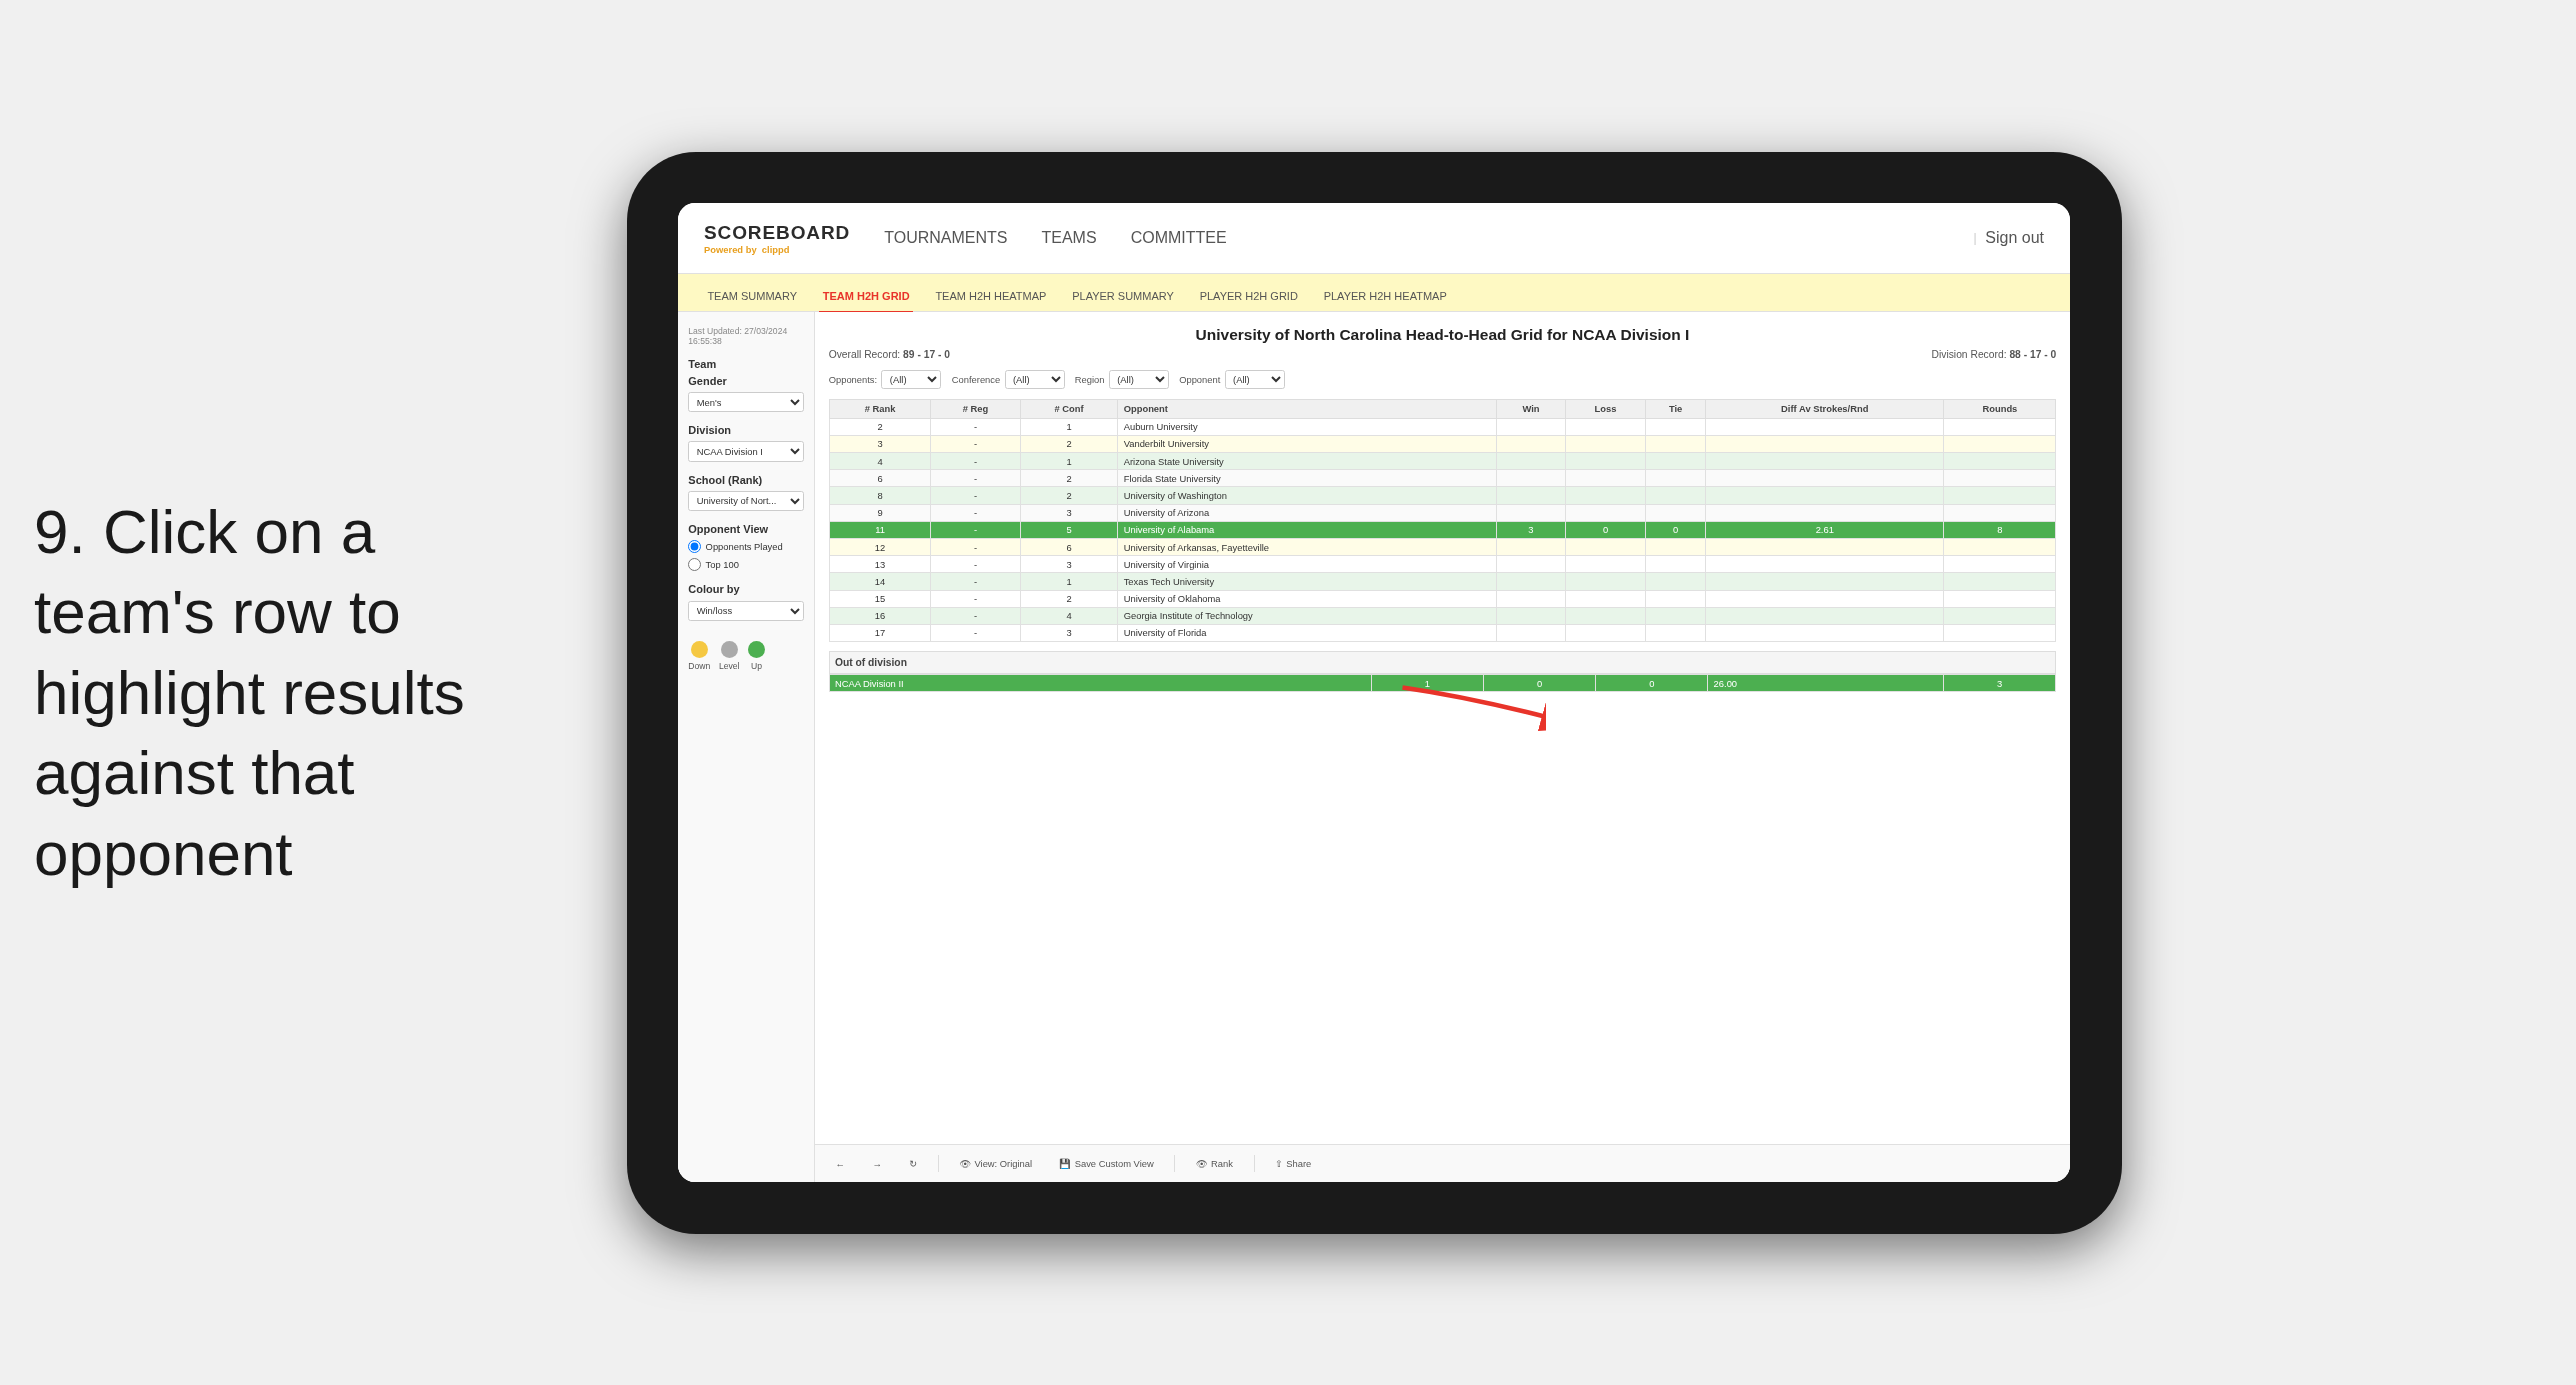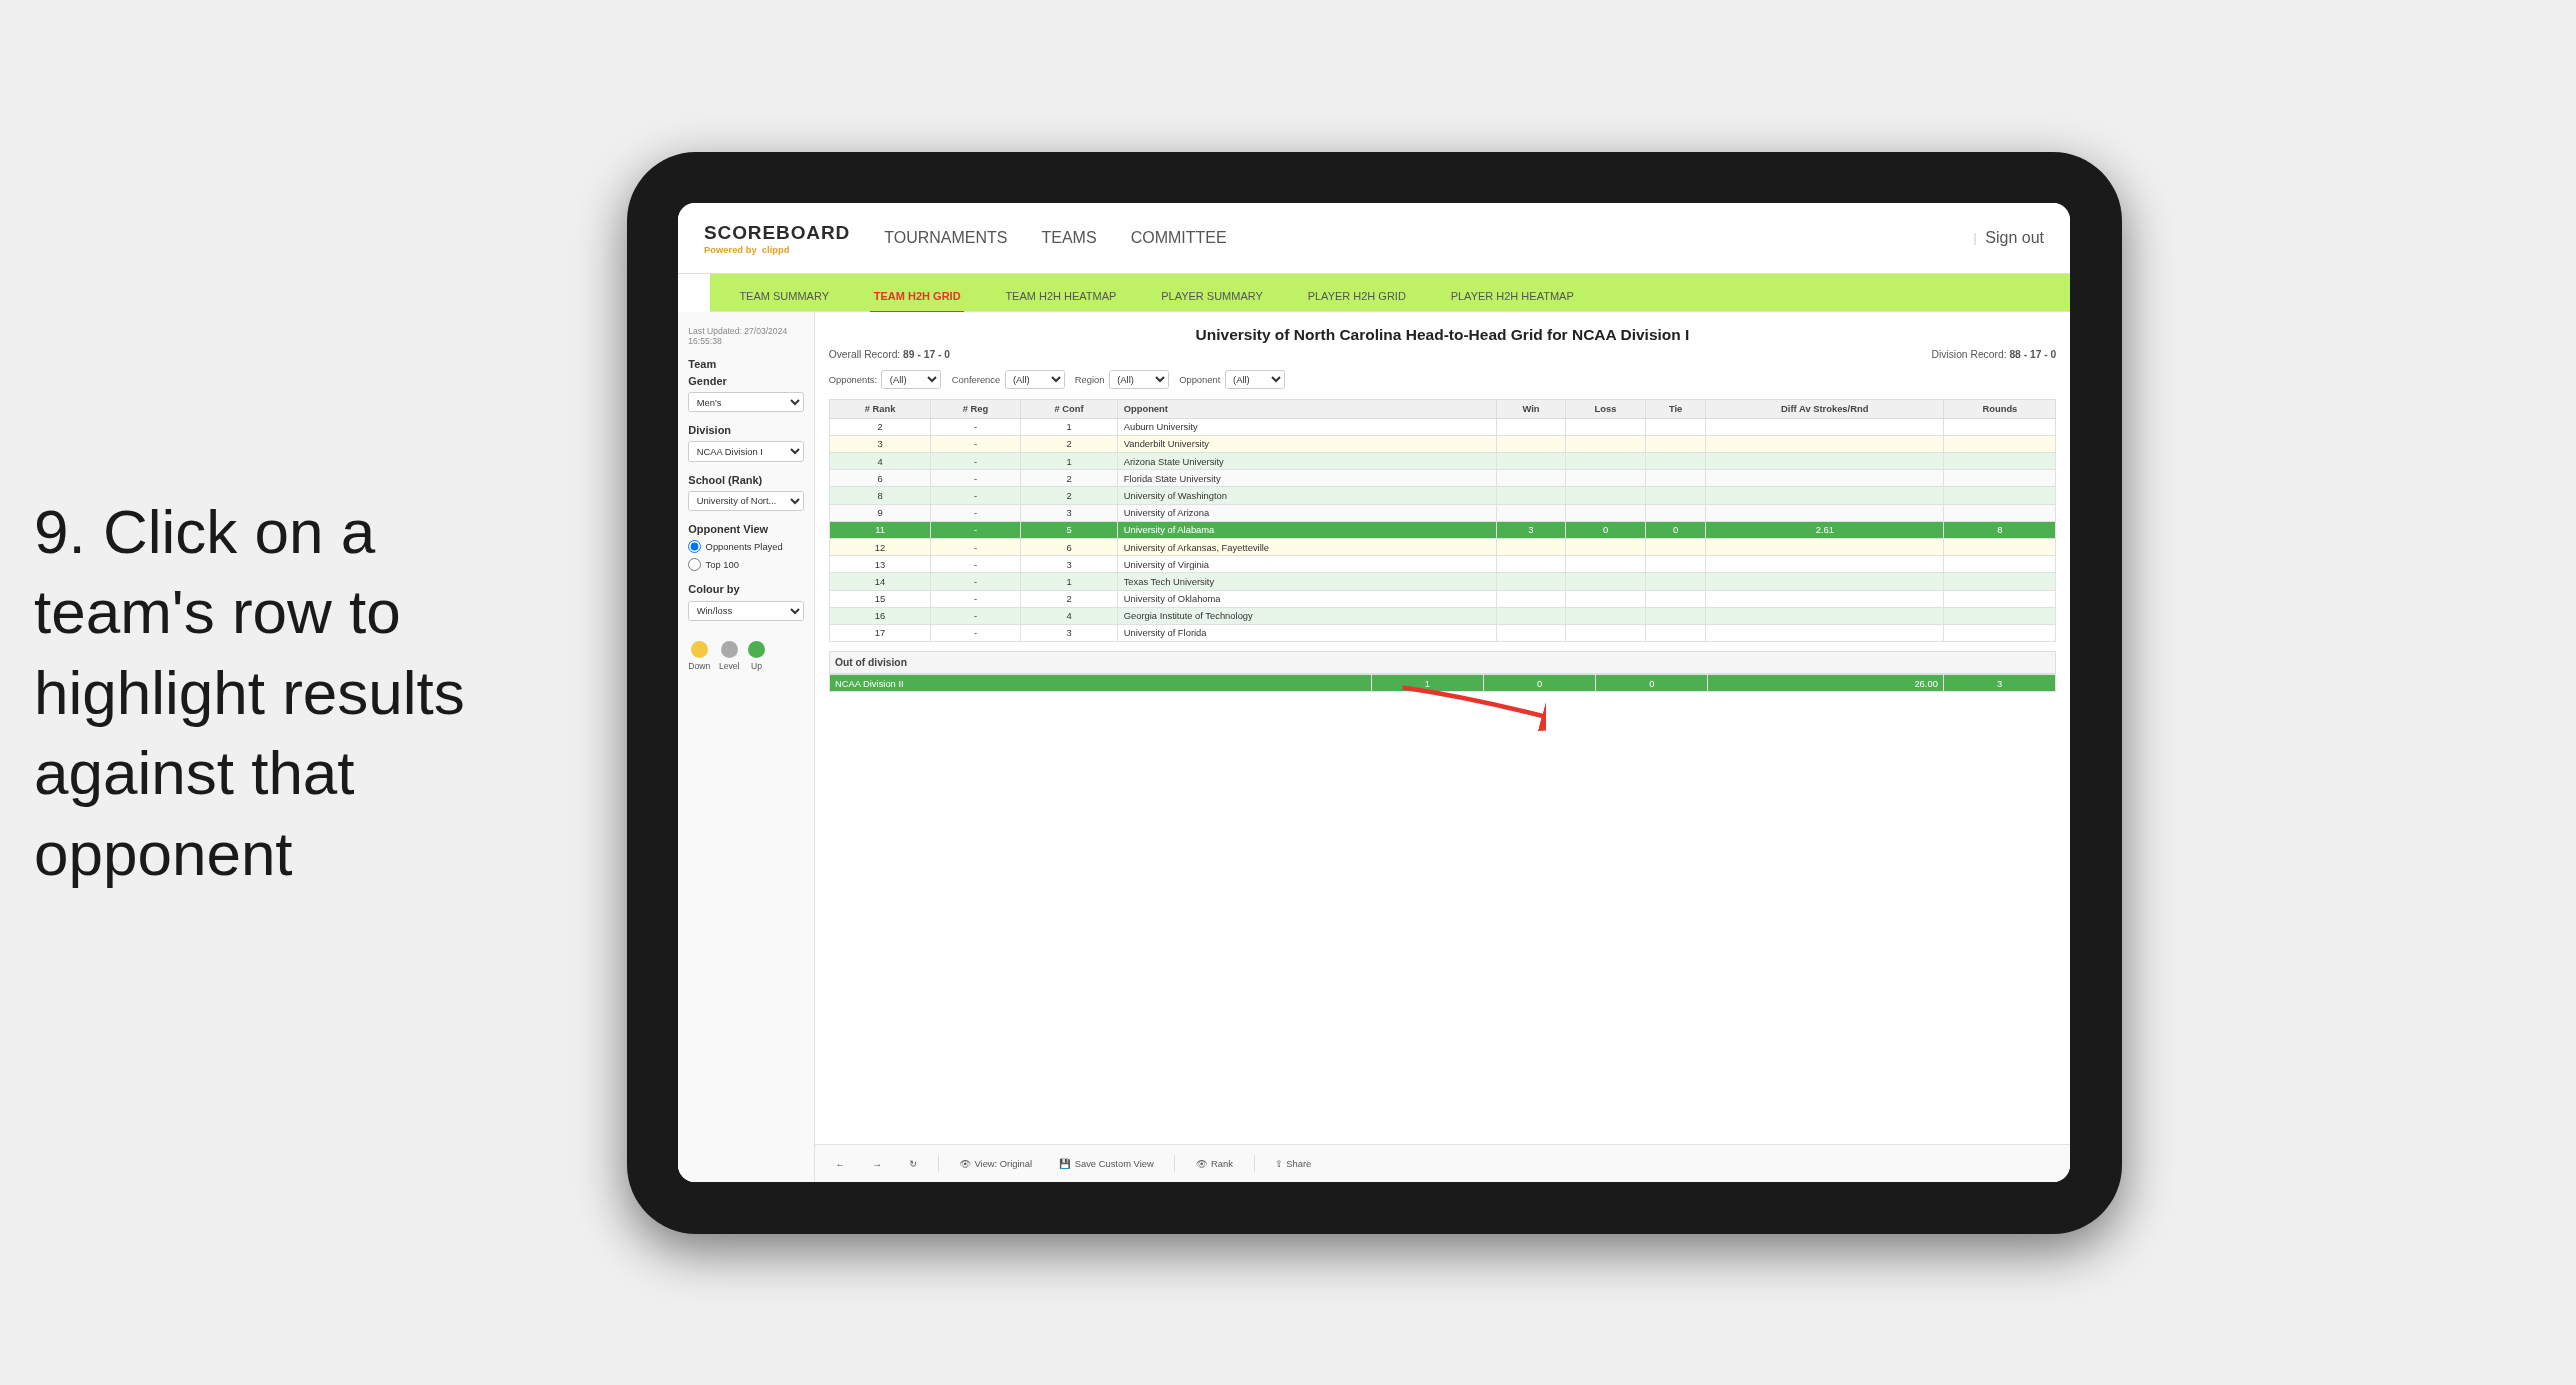--- a/index.html
+++ b/index.html
@@ -107,29 +107,28 @@
       font-size: 12px;
       color: #555;
     }
 
     .sign-out-divider {
       color: #ccc;
     }
 
     
     .sub-nav {
-      background: #bef264;
+      background: #fef9c3;
       border-bottom: 1.7px solid #e0e0e0;
       padding: 0 26px;
       display: flex;
-      gap: 38px;
+      gap: 19px;
       height: 38px;
       align-items: flex-end;
       flex-shrink: 0;
-      margin-left: 32px;
     }
 
     .sub-tab {
       font-size: 11px;
       font-weight: 500;
       color: #555;
       padding: 8.6px 3.4px;
       cursor: pointer;
       border-bottom: 2.6px solid transparent;
       margin-bottom: -1.7px;
@@ -692,21 +691,21 @@
           </table>
 
           <div class="out-of-division-header">Out of division</div>
           <table class="data-table">
             <tbody>
               <tr class="out-of-division-row">
                 <td colspan="3">NCAA Division II</td>
                 <td style="text-align:center;">1</td>
                 <td style="text-align:center;">0</td>
                 <td style="text-align:center;">0</td>
-                <td style="text-align:right;">26.00</td>
+                <td style="text-align:left;">26.00</td>
                 <td style="text-align:center;">3</td>
               </tr>
             </tbody>
           </table>
 
         </div>
 
         <div class="bottom-toolbar">
 
           <span class="toolbar-btn">←</span>

